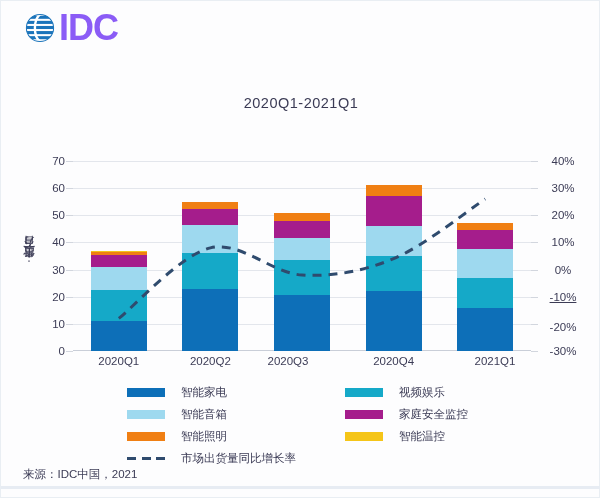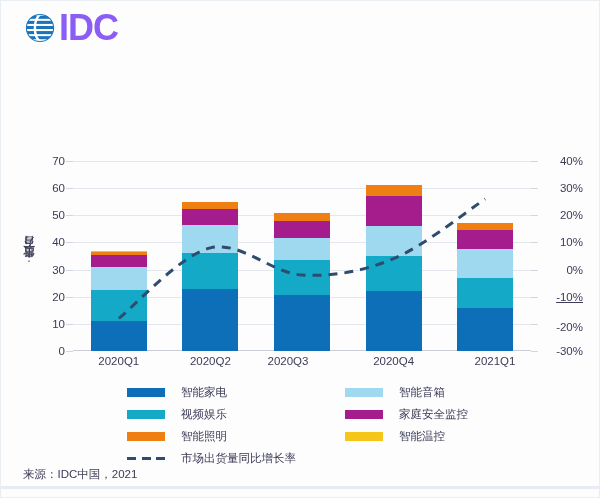--- a/index.html
+++ b/index.html
@@ -25,21 +25,21 @@
   #chart-title-line1 { font-size:14.5px; letter-spacing:.5px; }
   #chart-title-line2 { font-size:14.5px; margin-top:12px; letter-spacing:.5px; }
 
   
   #plot { position:absolute; left:72px; top:160px; width:458px; height:190px; }
   .gridline { position:absolute; left:0; width:100%; height:1px; background:#e3e6ec; }
   #axis-zero { position:absolute; left:0; width:100%; height:1px; background:#c9ced8; bottom:0; }
   .ytick-l { position:absolute; font-size:11.5px; color:#3b3b55;
              transform:translateY(-50%); text-align:right; width:30px; }
   .ytick-r { position:absolute; font-size:11.5px; color:#3b3b55;
-             transform:translateY(-50%); text-align:right; width:40px; }
+             transform:translateY(-50%); text-align:center; width:40px; }
   .tickmark-l { position:absolute; width:7px; height:1px; background:#d2d6de; }
   .tickmark-r { position:absolute; width:7px; height:1px; background:#d2d6de; }
 
   #y-axis-label { position:absolute; left:22px; top:255px; width:14px;
                   font-size:11.5px; color:#3b3b55; line-height:13px;
                   writing-mode:vertical-rl; text-orientation:upright;
                   transform:rotate(180deg); white-space:nowrap; letter-spacing:0px; }
 
   .bar-group { position:absolute; bottom:0; width:56px; }
   .seg { position:absolute; left:0; width:100%; }
@@ -85,20 +85,21 @@
         <rect x="0" y="59" width="100" height="9"></rect>
         <rect x="0" y="74" width="100" height="9"></rect>
       </g>
       <path d="M50 10 C30 26 30 74 50 90" stroke="#ffffff" stroke-width="7" fill="none"></path>
       <circle cx="50" cy="50" r="40" stroke="#1b74bb" stroke-width="3" fill="none"></circle>
     </svg>
     <span id="logo-word">IDC</span>
   </div>
 
   <div id="title-block">
+    <div id="chart-title-line2">2020Q1-2021Q1</div>
   </div>
 
   <div id="y-axis-label">出货量：百万台</div>
 
   <div id="plot">
     <div id="gridlines">
         <div class="gridline" style="top: 162.857px;"></div>
         <div class="gridline" style="top: 135.714px;"></div>
         <div class="gridline" style="top: 108.571px;"></div>
         <div class="gridline" style="top: 81.4286px;"></div>
@@ -192,26 +193,26 @@
       <div class="xlab" style="left: 348.6px;">2020Q4</div>
       <div class="xlab" style="left: 450px;">2021Q1</div>
     </div>
 
   <div id="legend">
       <div class="leg-item">
         <span class="swatch" style="background: rgb(13, 111, 184);"></span>
         <span class="leg-label">智能家电</span>
       </div>
       <div class="leg-item">
+        <span class="swatch" style="background: rgb(21, 169, 200);"></span>
+        <span class="leg-label">视频娱乐</span>
+      </div>
+      <div class="leg-item">
         <span class="swatch" style="background: rgb(158, 217, 239);"></span>
         <span class="leg-label">智能音箱</span>
-      </div>
-      <div class="leg-item">
-        <span class="swatch" style="background: rgb(21, 169, 200);"></span>
-        <span class="leg-label">视频娱乐</span>
       </div>
       <div class="leg-item">
         <span class="swatch" style="background: rgb(165, 29, 140);"></span>
         <span class="leg-label">家庭安全监控</span>
       </div>
       <div class="leg-item">
         <span class="swatch" style="background: rgb(240, 127, 19);"></span>
         <span class="leg-label">智能照明</span>
       </div>
       <div class="leg-item">

